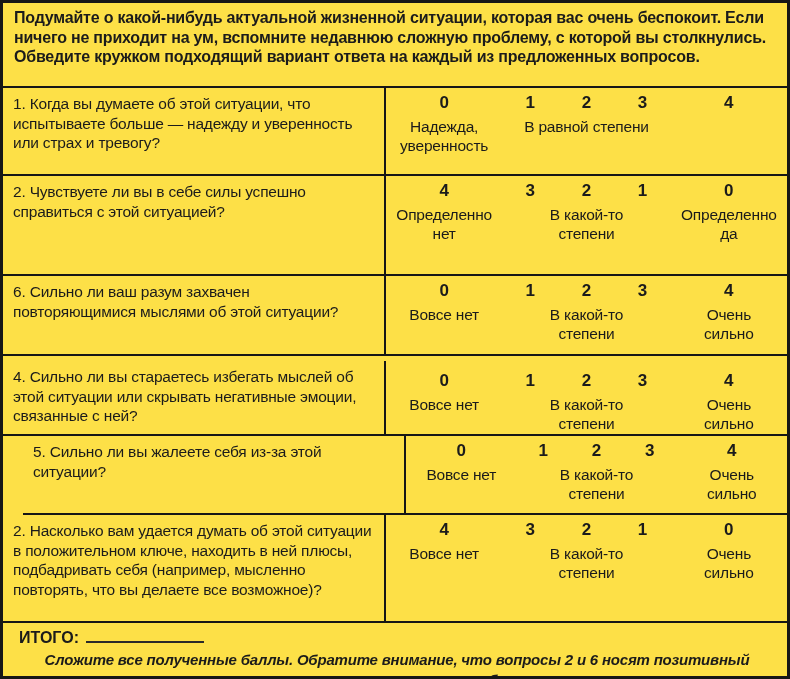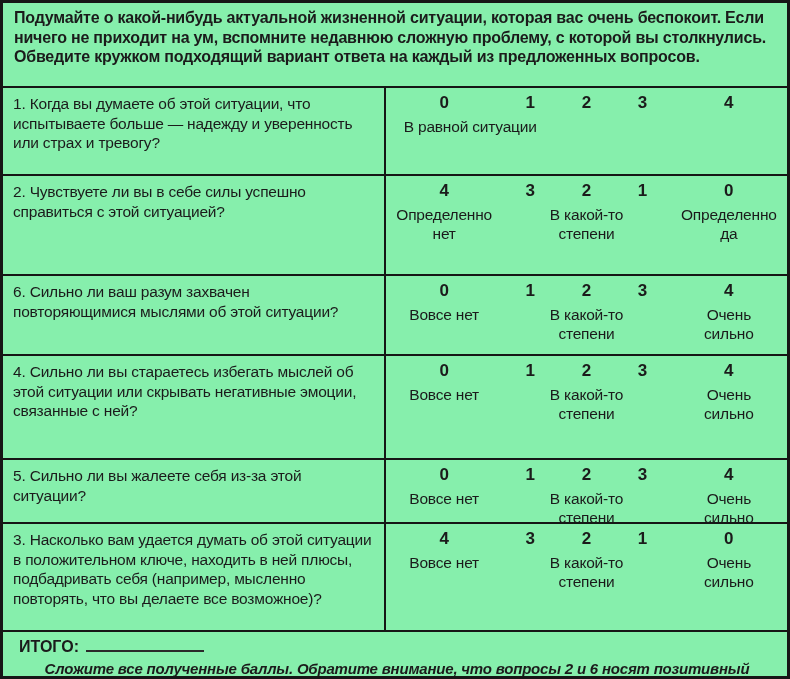--- a/index.html
+++ b/index.html
@@ -4,21 +4,21 @@
 <style>
   * { margin: 0; padding: 0; box-sizing: border-box; }
   html, body { background: #f4f4f4; }
   body {
     font-family: "Liberation Sans", "DejaVu Sans", sans-serif;
     color: #1b1b1b;
   }
   .sheet {
     width: 790px;
     height: 679px;
-    background: #86efac;
+    background: #fde047;
     border: 3px solid #161616;
     overflow: hidden;
   }
   
   .instructions {
     height: 85px;
     border-bottom: 2px solid #161616;
     padding: 5px 12px 0 11px;
     font-weight: bold;
     font-size: 16px;
@@ -94,22 +94,22 @@
     font-style: italic;
     font-size: 15px;
     line-height: 1.3;
     letter-spacing: -0.2px;
     text-align: center;
   }
   
   .h-r1 { height: 88px; }
   .h-r2 { height: 100px; }
   .h-r3 { height: 80px; }
-  .h-r4 { height: 104px; }
-  .h-r5 { height: 64px; }
+  .h-r4 { height: 80px; align-items: flex-end; }
+  .h-r5 { height: 79px; margin-left: 20px; }
   .h-r6 { height: 108px; border-bottom-width: 2px; }
   .h-ft { height: 70px; padding-left: 16px; }
 </style>
 </head>
 <body>
 
 <div class="sheet">
 
   <div class="instructions">Подумайте о какой-нибудь актуальной жизненной ситуации, которая вас очень беспокоит. Если ничего не приходит на ум, вспомните недавнюю сложную проблему, с которой вы столкнулись. Обведите кружком подходящий вариант ответа на каждый из предложенных вопросов.</div>
 
@@ -123,22 +123,26 @@
         <span class="zone-mid">
           <span class="num">1</span>
           <span class="num">2</span>
           <span class="num">3</span>
         </span>
         <span class="zone-side">
             <span class="num">4</span>
           </span>
       </div>
       <div class="labs">
-        <span class="zone-mid">
-            <span class="lab">В равной ситуации</span>
+        <span class="zone-side">
+            <span class="lab">Надежда,
+уверенность</span>
+          </span>
+        <span class="zone-mid">
+            <span class="lab">В равной степени</span>
           </span>
       </div>
     </div>
   </div>
 
   <div class="row h-r2">
     <div class="q">2. Чувствуете ли вы в себе силы успешно справиться с этой ситуацией?</div>
     <div class="scale">
       <div class="nums">
         <span class="zone-side">
@@ -260,21 +264,21 @@
           </span>
         <span class="zone-side">
             <span class="lab">Очень
 сильно</span>
           </span>
       </div>
     </div>
   </div>
 
   <div class="row h-r6">
-    <div class="q">3. Насколько вам удается думать об этой ситуации в положительном ключе, находить в ней плюсы, подбадривать себя (например, мысленно повторять, что вы делаете все возможное)?</div>
+    <div class="q">2. Насколько вам удается думать об этой ситуации в положительном ключе, находить в ней плюсы, подбадривать себя (например, мысленно повторять, что вы делаете все возможное)?</div>
     <div class="scale">
       <div class="nums">
         <span class="zone-side">
             <span class="num">4</span>
           </span>
         <span class="zone-mid">
           <span class="num">3</span>
           <span class="num">2</span>
           <span class="num">1</span>
         </span>

